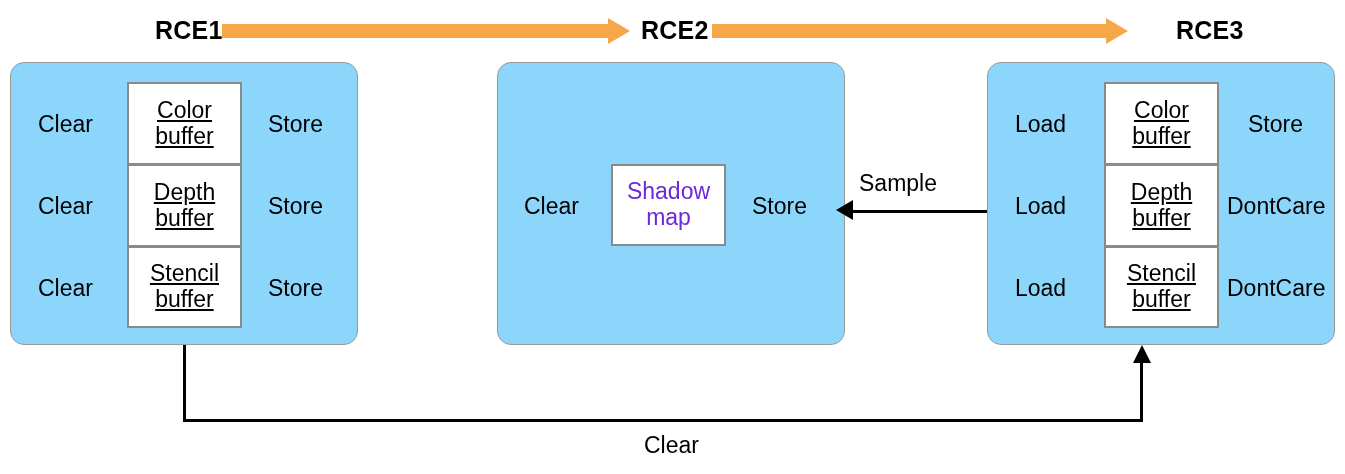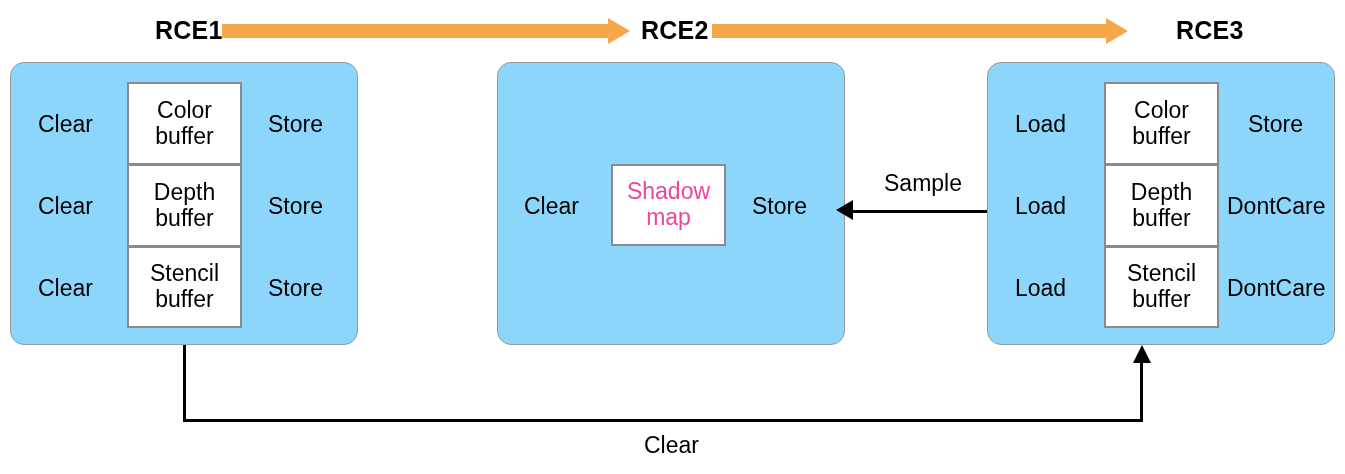--- a/index.html
+++ b/index.html
@@ -72,20 +72,21 @@
     background: #ffffff;
     border: 2px solid #8a8a8a;
     border-bottom-width: 1px;
     display: flex;
     align-items: center;
     justify-content: center;
     text-align: center;
     font-size: 23px;
     color: #000000;
     line-height: 1.12;
+    text-decoration: underline;
   }
   .buffer-box:first-child { border-bottom-width: 1px; }
   .buffer-box:last-child  { border-bottom-width: 2px; }
 
   
   .op-label {
     position: absolute;
     font-size: 23px;
     color: #000000;
     white-space: nowrap;
@@ -99,21 +100,21 @@
   .shadow-box {
     position: absolute;
     box-sizing: border-box;
     background: #ffffff;
     border: 2px solid #8a8a8a;
     display: flex;
     align-items: center;
     justify-content: center;
     text-align: center;
     font-size: 23px;
-    color: #ec4899;
+    color: #6d28d9;
     line-height: 1.12;
   }
 
   
   .line-h {
     position: absolute;
     height: 0;
     border-top: 3px solid #000000;
   }
   .line-v {
@@ -235,21 +236,21 @@
   <div class="op-label left" style="left:1015px; top:124px;">Load</div>
   <div class="op-label left" style="left:1015px; top:206px;">Load</div>
   <div class="op-label left" style="left:1015px; top:288px;">Load</div>
 
   <div class="op-label right" style="left:1248px; top:124px;">Store</div>
   <div class="op-label right" style="left:1227px; top:206px;">DontCare</div>
   <div class="op-label right" style="left:1227px; top:288px;">DontCare</div>
 
   <div class="line-h" style="left:852px; top:210px; width:135px;"></div>
   <div class="arrow-left-head" style="left:836px; top:200px;"></div>
-  <div class="edge-label" style="left:884px; top:172px;">Sample</div>
+  <div class="edge-label" style="left:859px; top:172px;">Sample</div>
 
   <div class="line-v" style="left:183px; top:345px; height:76px;"></div>
   <div class="line-h" style="left:183px; top:419px; width:960px;"></div>
   <div class="line-v" style="left:1140px; top:362px; height:59px;"></div>
   <div class="arrow-up-head" style="left:1133px; top:345px;"></div>
   <div class="edge-label" style="left:644px; top:434px;">Clear</div>
 
 </div>
 
 </body></html>

